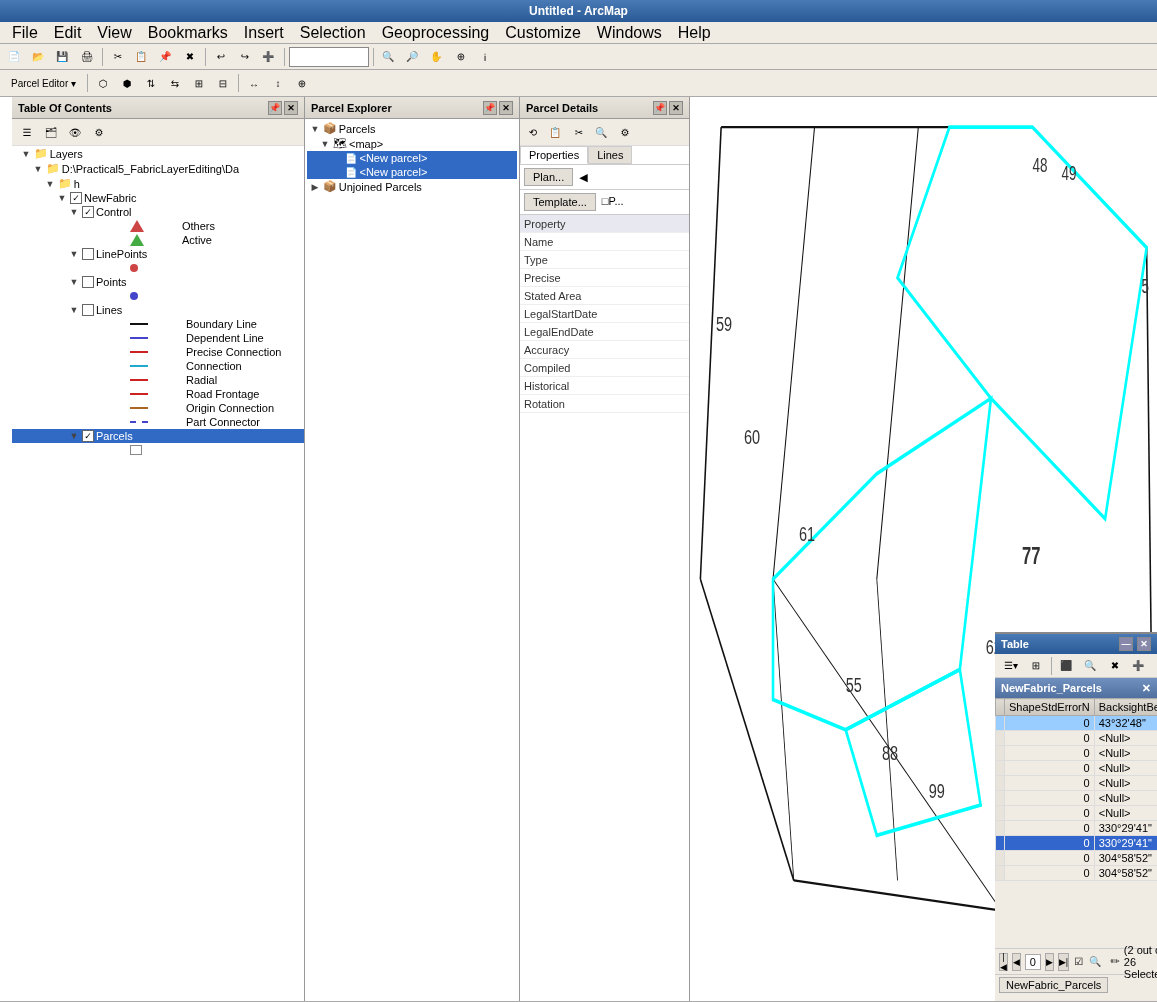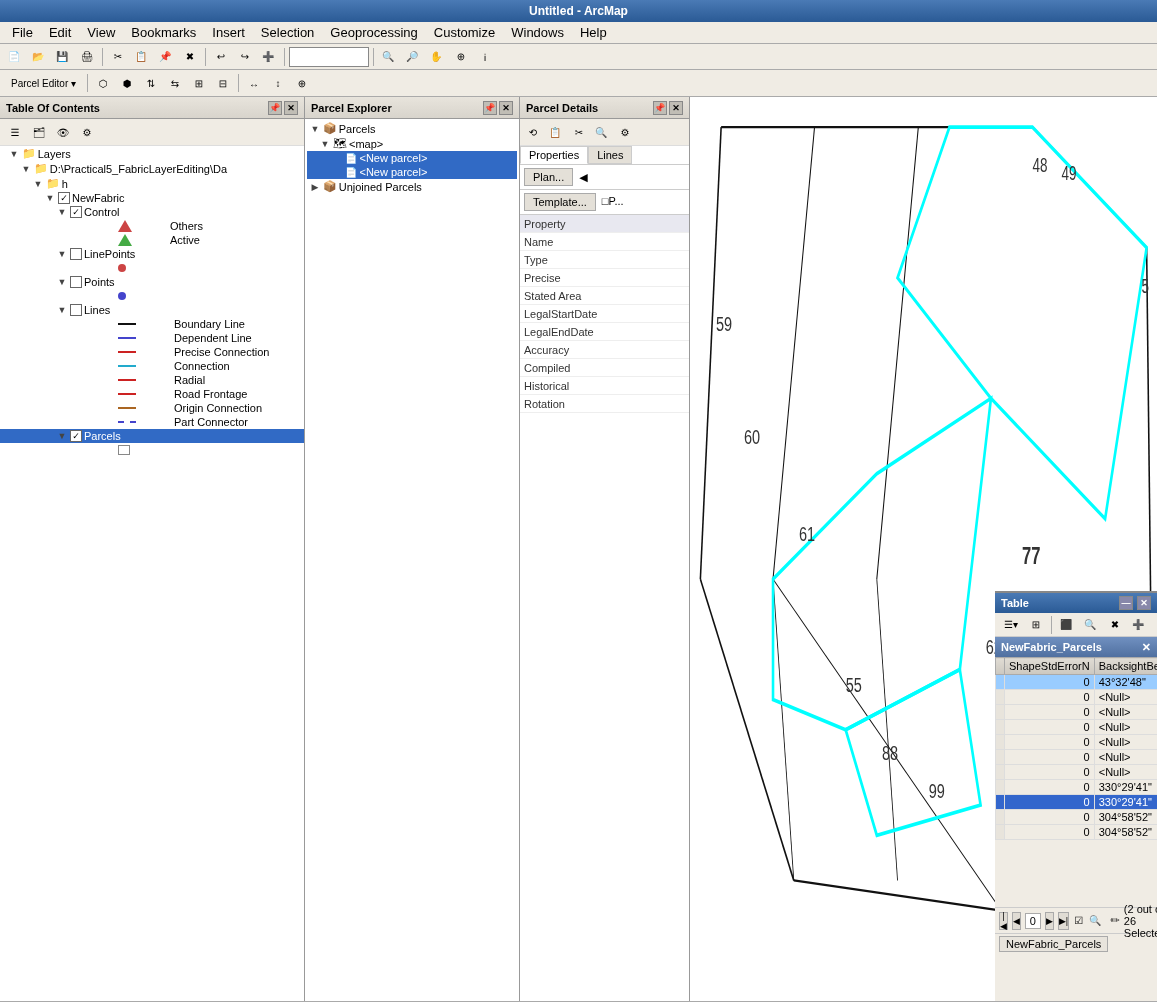--- a/index.html
+++ b/index.html
@@ -22,21 +22,21 @@
       background: #f0ece4;
       height: 22px;
       display: flex;
       align-items: center;
       padding: 0 4px;
       border-bottom: 1px solid #aaa;
     }
     .menu-item {
       padding: 2px 8px;
       cursor: pointer;
-      font-size: 13px;
+      font-size: 16px;
     }
 
     
     .toolbar-row {
       background: #f0ece4;
       height: 26px;
       display: flex;
       align-items: center;
       padding: 1px 4px;
       border-bottom: 1px solid #aaa;
@@ -63,20 +63,21 @@
     }
 
     
     .toc-panel {
       width: 305px;
       background: white;
       border-right: 1px solid #999;
       display: flex;
       flex-direction: column;
       overflow: hidden;
+      padding-left: 12px;
     }
     .panel-header {
       background: linear-gradient(to bottom, #e8e4dc, #d8d4cc);
       border-bottom: 1px solid #999;
       padding: 2px 6px;
       font-size: 11px;
       font-weight: bold;
       display: flex;
       align-items: center;
       justify-content: space-between;
@@ -159,21 +160,21 @@
       position: relative;
       overflow: hidden;
     }
 
     
     .table-panel {
       position: absolute;
       bottom: 0;
       left: 305px;
       right: 0;
-      height: 410px;
+      height: 369px;
       background: #f0ece4;
       border-top: 2px solid #888;
       z-index: 100;
     }
     .table-title-bar {
       background: linear-gradient(to bottom, #4a7ab5, #2a5a95);
       color: white;
       padding: 2px 6px;
       font-size: 11px;
       font-weight: bold;

